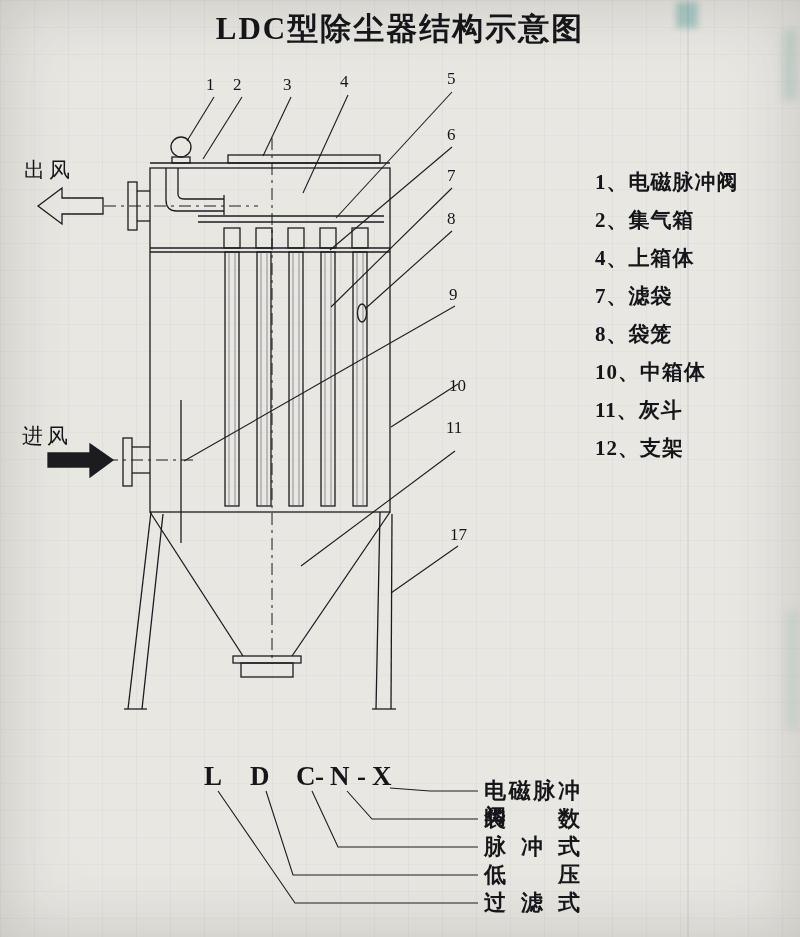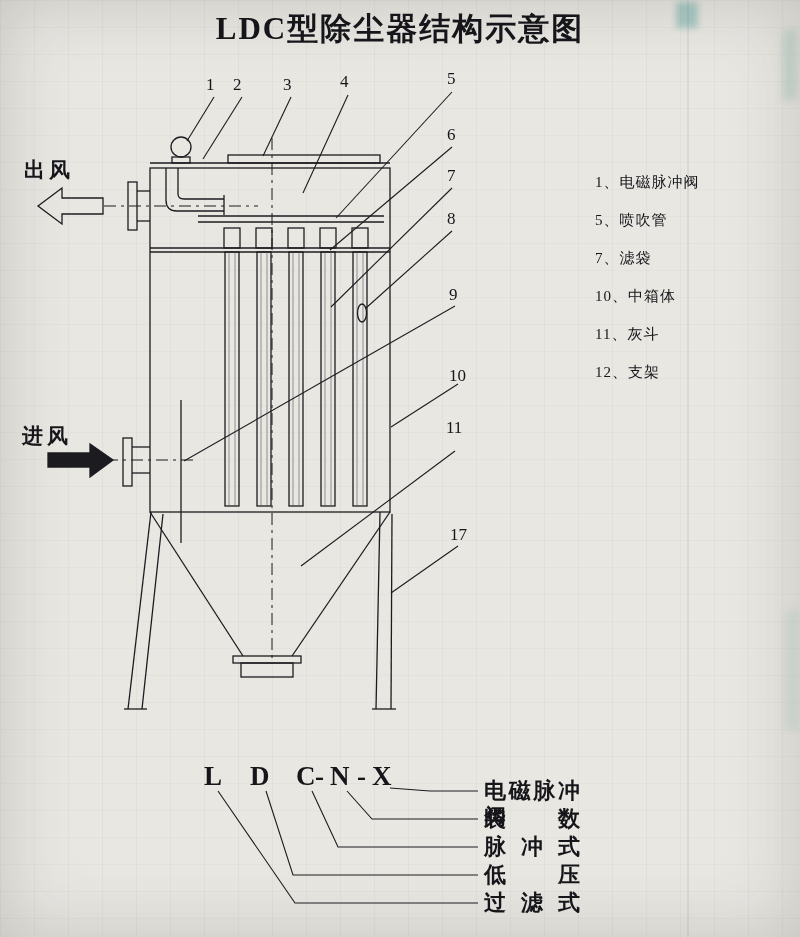--- a/index.html
+++ b/index.html
@@ -25,24 +25,24 @@
   .diagram{position:absolute;left:0;top:0;}
   .diagram line,.diagram path,.diagram rect,.diagram circle,.diagram ellipse,
   .diagram polyline,.diagram polygon{
     stroke:#1c1c20;fill:none;stroke-width:1.3;stroke-linecap:butt;
   }
   .diagram .thin{stroke:#55565c;stroke-width:0.6;}
   .diagram .fill{fill:#1c1c20;stroke:#1c1c20;}
   .diagram .dash{stroke-dasharray:12 5 3 5;stroke-width:1;}
   .diagram .leader{stroke-width:1.1;}
   .callout{position:absolute;font-size:17px;line-height:20px;}
-  .flow-label{position:absolute;font-size:21px;font-weight:bold;letter-spacing:4px;}
+  .flow-label{position:absolute;font-size:21px;font-weight:normal;letter-spacing:4px;}
   .outlet-pos{left:24px;top:156px;}
   .inlet-pos{left:22px;top:422px;}
-  .legend{position:absolute;left:595px;top:163px;font-size:15px;font-weight:normal;
+  .legend{position:absolute;left:595px;top:163px;font-size:21px;font-weight:bold;
           line-height:38px;letter-spacing:1px;white-space:nowrap;}
   .code-letter{position:absolute;top:760px;font-size:27px;font-weight:bold;line-height:32px;}
   .code-ann{position:absolute;left:484px;width:96px;font-size:22px;font-weight:bold;
             line-height:26px;text-align:justify;text-align-last:justify;}
   .stain{position:absolute;pointer-events:none;}
   .stain-a{left:676px;top:2px;width:22px;height:26px;background:rgba(30,130,125,0.30);filter:blur(3px);}
   .stain-b{right:3px;top:30px;width:14px;height:70px;background:rgba(60,140,130,0.18);filter:blur(4px);}
   .stain-c{right:2px;top:610px;width:12px;height:120px;background:rgba(60,140,130,0.12);filter:blur(5px);}
 </style>
 </head>
@@ -180,28 +180,30 @@
 
   <span class="callout" style="left:206px;top:75px">1</span>
   <span class="callout" style="left:233px;top:75px">2</span>
   <span class="callout" style="left:283px;top:75px">3</span>
   <span class="callout" style="left:340px;top:72px">4</span>
   <span class="callout" style="left:447px;top:69px">5</span>
   <span class="callout" style="left:447px;top:125px">6</span>
   <span class="callout" style="left:447px;top:166px">7</span>
   <span class="callout" style="left:447px;top:209px">8</span>
   <span class="callout" style="left:449px;top:285px">9</span>
-  <span class="callout" style="left:449px;top:366px">10</span>
+  <span class="callout" style="left:449px;top:376px">10</span>
   <span class="callout" style="left:446px;top:418px">11</span>
   <span class="callout" style="left:450px;top:525px">17</span>
 
   <div class="legend">
     <div>1、电磁脉冲阀</div>
-    <div>5、喷吹管</div>
+    <div>2、集气箱</div>
+    <div>4、上箱体</div>
     <div>7、滤袋</div>
+    <div>8、袋笼</div>
     <div>10、中箱体</div>
     <div>11、灰斗</div>
     <div>12、支架</div>
   </div>
 
   <span class="code-letter" style="left:204px">L</span>
   <span class="code-letter" style="left:250px">D</span>
   <span class="code-letter" style="left:296px">C</span>
   <span class="code-letter" style="left:315px">-</span>
   <span class="code-letter" style="left:330px">N</span>

